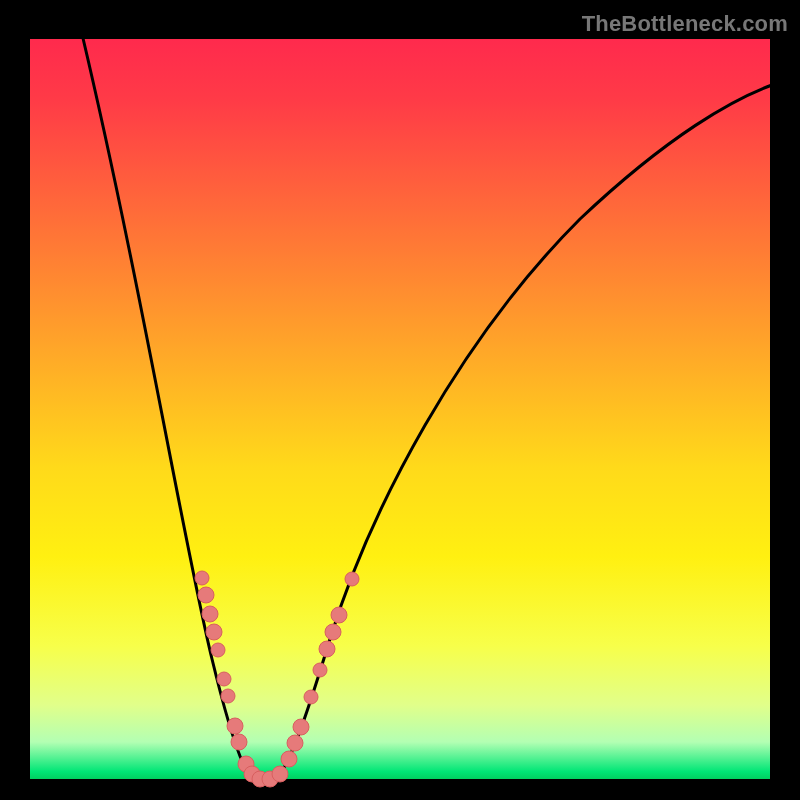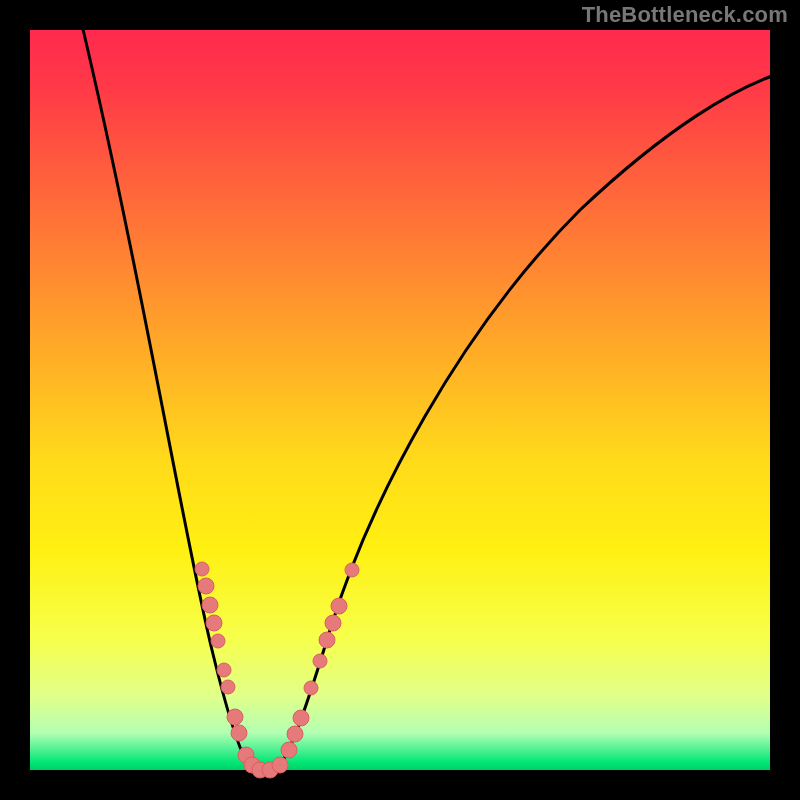--- a/index.html
+++ b/index.html
@@ -1,19 +1,19 @@
 <!DOCTYPE html>
 <html><head>
 <meta charset="utf-8">
 <style>
   * { margin: 0; padding: 0; box-sizing: border-box; }
   html, body { width: 800px; height: 800px; background: #000; overflow: hidden; }
   .frame {
     position: absolute;
-    left: 0; top: 0;
+    left: 0; top: 9px;
     width: 800px; height: 600px;
     background: #000;
   }
   .plot {
     position: absolute;
     left: 30px; top: 30px;
     width: 740px; height: 740px;
     background: linear-gradient(to bottom,
       #ff2a4d 0%,
       #ff3a47 8%,

